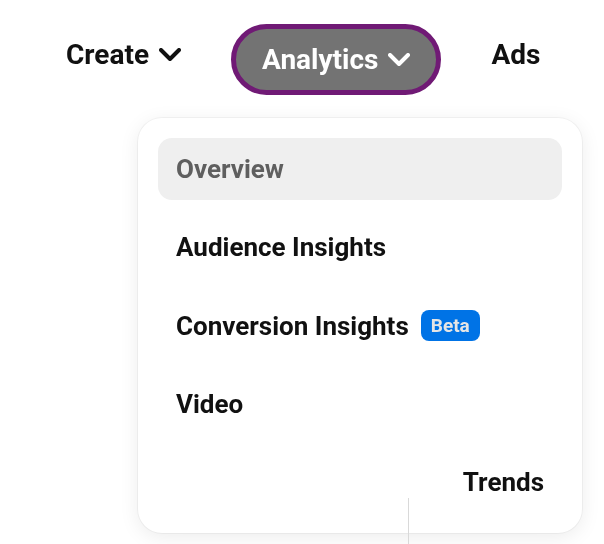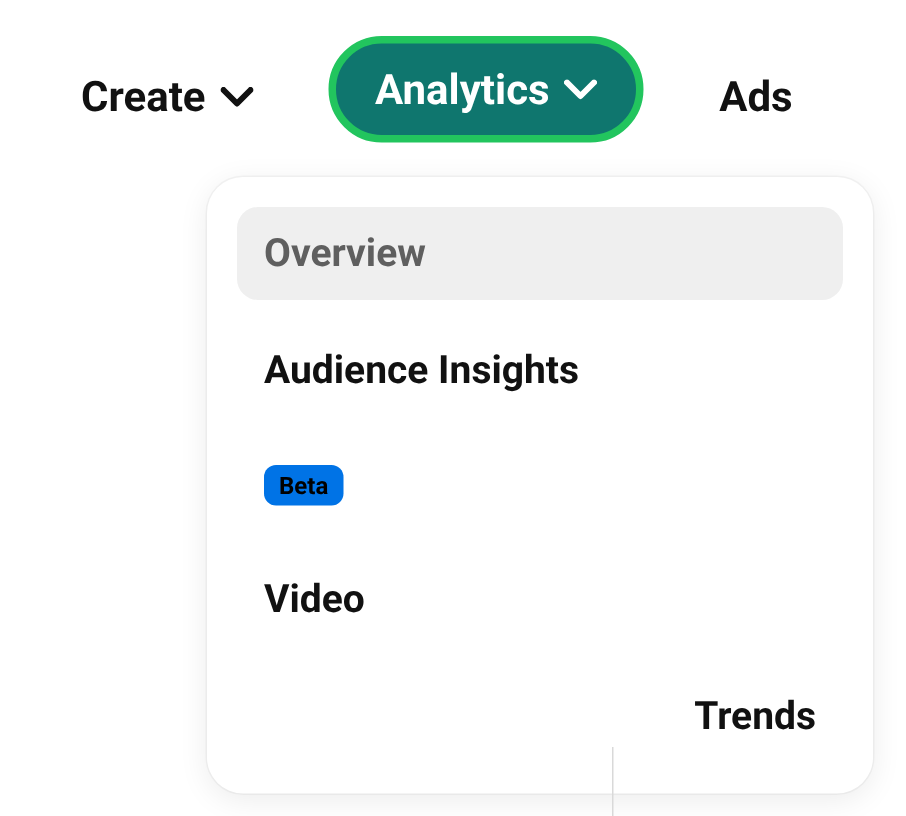--- a/index.html
+++ b/index.html
@@ -10,40 +10,40 @@
     body {
       font-family: -apple-system, BlinkMacSystemFont, 'Segoe UI', Roboto, Helvetica, Arial, sans-serif;
       background: #ffffff;
       width: 604px;
       height: 544px;
       position: relative;
       overflow: hidden;
     }
     .nav-bar {
       display: flex;
-      align-items: flex-end;
+      align-items: flex-start;
       gap: 24px;
-      padding: 24px 28px;
+      padding: 24px 40px;
     }
     .nav-item {
       display: flex;
       align-items: center;
       gap: 10px;
       font-size: 28px;
       font-weight: 700;
       color: #111111;
       cursor: pointer;
       padding: 14px 26px;
       border-radius: 40px;
       white-space: nowrap;
     }
     .nav-item.active {
-      background: #0f766e;
+      background: #737373;
       color: #ffffff;
-      border: 5px solid #22c55e;
+      border: 5px solid #701a75;
     }
     .nav-item.no-chevron {
       gap: 0;
     }
     .chevron {
       display: inline-flex;
       align-items: center;
       justify-content: center;
     }
     .chevron svg {
@@ -78,22 +78,22 @@
     }
     .dropdown-item.highlighted {
       background: #efefef;
       color: #5f5f5f;
     }
     .badge {
       display: inline-flex;
       align-items: center;
       justify-content: center;
       background: #0073e6;
-      color: #000000;
-      font-size: 16px;
+      color: #e5e5e5;
+      font-size: 19px;
       font-weight: 700;
       padding: 4px 10px;
       border-radius: 8px;
     }
     .vline {
       position: absolute;
       top: 498px;
       left: 408px;
       width: 1px;
       height: 46px;
@@ -126,20 +126,21 @@
 </div>
 
 <div class="dropdown">
   <div class="dropdown-item highlighted">
     <span>Overview</span>
   </div>
   <div class="dropdown-item">
     <span>Audience Insights</span>
   </div>
   <div class="dropdown-item">
+    <span>Conversion Insights</span>
     <span class="badge">Beta</span>
   </div>
   <div class="dropdown-item">
     <span>Video</span>
   </div>
   <div class="dropdown-item">
     <span>Trends</span>
   </div>
 </div>
 

